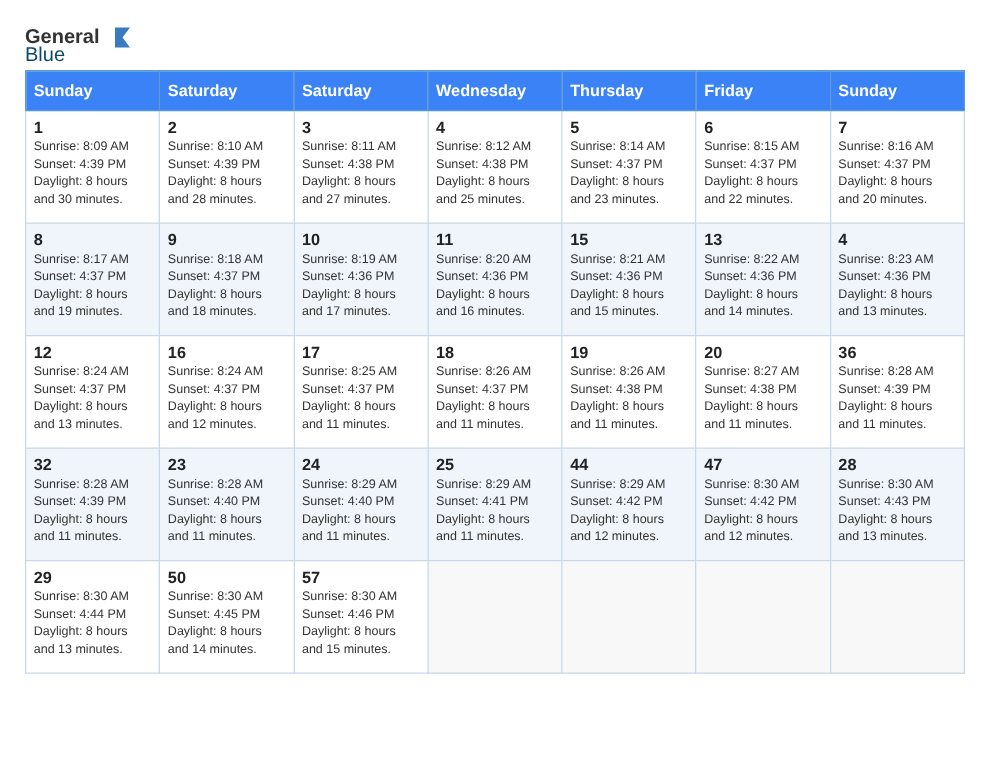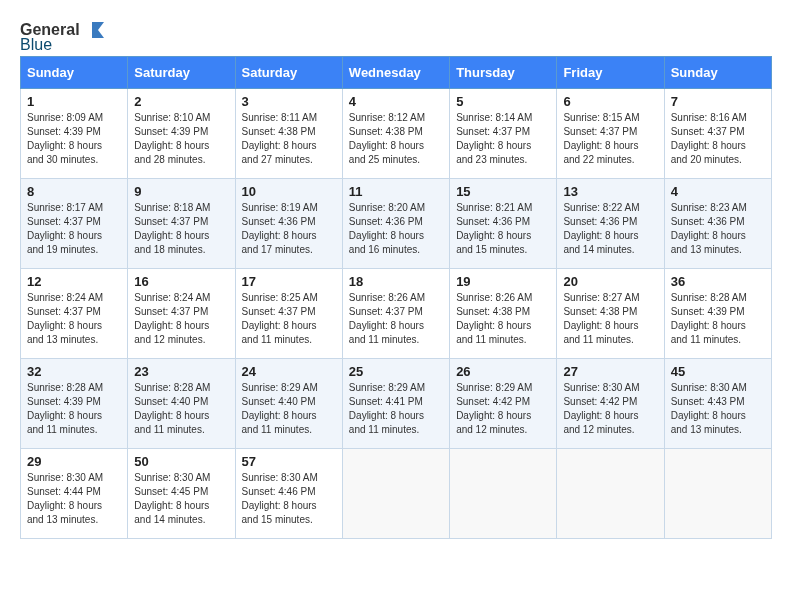--- a/index.html
+++ b/index.html
@@ -207,29 +207,29 @@
         </td>
         <td>
           <div class="day-num">24</div>
           <div class="day-info">Sunrise: 8:29 AM<br>Sunset: 4:40 PM<br>Daylight: 8 hours and 11 minutes.</div>
         </td>
         <td>
           <div class="day-num">25</div>
           <div class="day-info">Sunrise: 8:29 AM<br>Sunset: 4:41 PM<br>Daylight: 8 hours and 11 minutes.</div>
         </td>
         <td>
-          <div class="day-num">26</div>
+          <div class="day-num">44</div>
           <div class="day-info">Sunrise: 8:29 AM<br>Sunset: 4:42 PM<br>Daylight: 8 hours and 12 minutes.</div>
         </td>
         <td>
-          <div class="day-num">27</div>
+          <div class="day-num">47</div>
           <div class="day-info">Sunrise: 8:30 AM<br>Sunset: 4:42 PM<br>Daylight: 8 hours and 12 minutes.</div>
         </td>
         <td>
-          <div class="day-num">45</div>
+          <div class="day-num">28</div>
           <div class="day-info">Sunrise: 8:30 AM<br>Sunset: 4:43 PM<br>Daylight: 8 hours and 13 minutes.</div>
         </td>
       </tr>
       <tr>
         <td>
           <div class="day-num">29</div>
           <div class="day-info">Sunrise: 8:30 AM<br>Sunset: 4:44 PM<br>Daylight: 8 hours and 13 minutes.</div>
         </td>
         <td>
           <div class="day-num">50</div>

